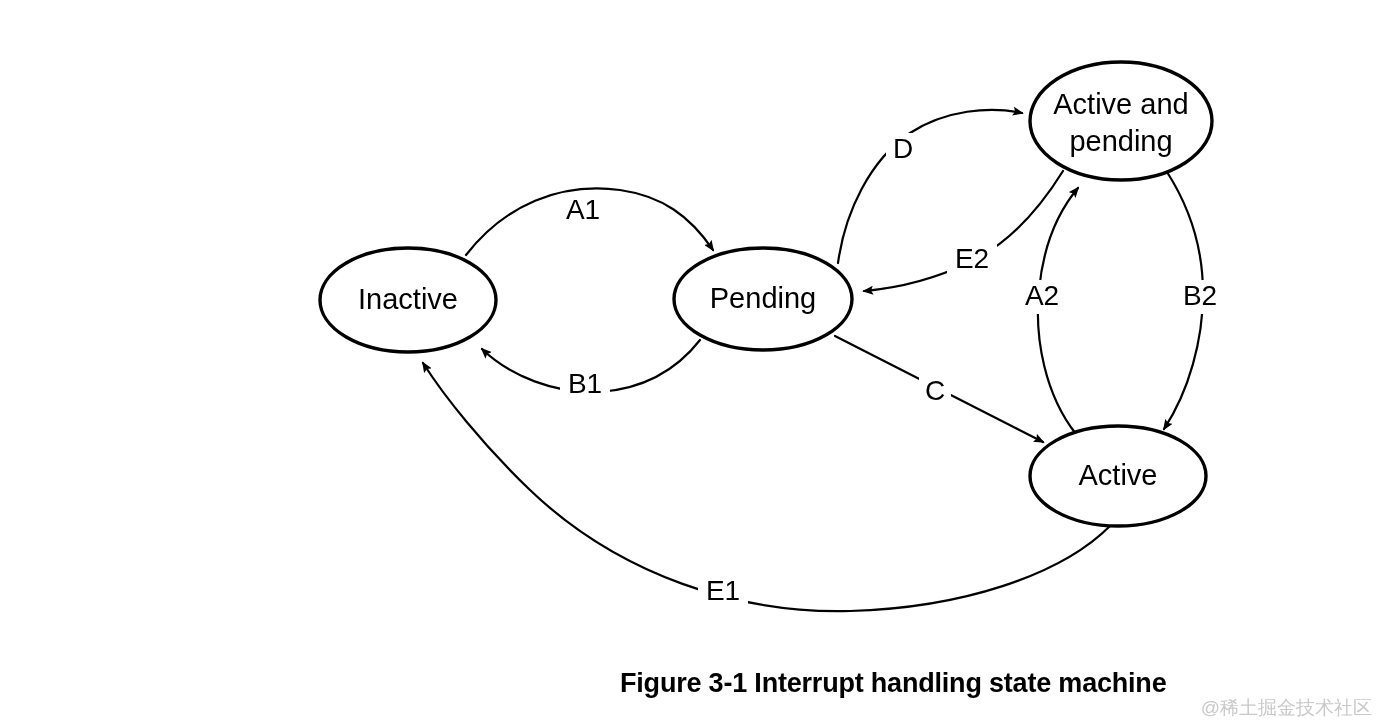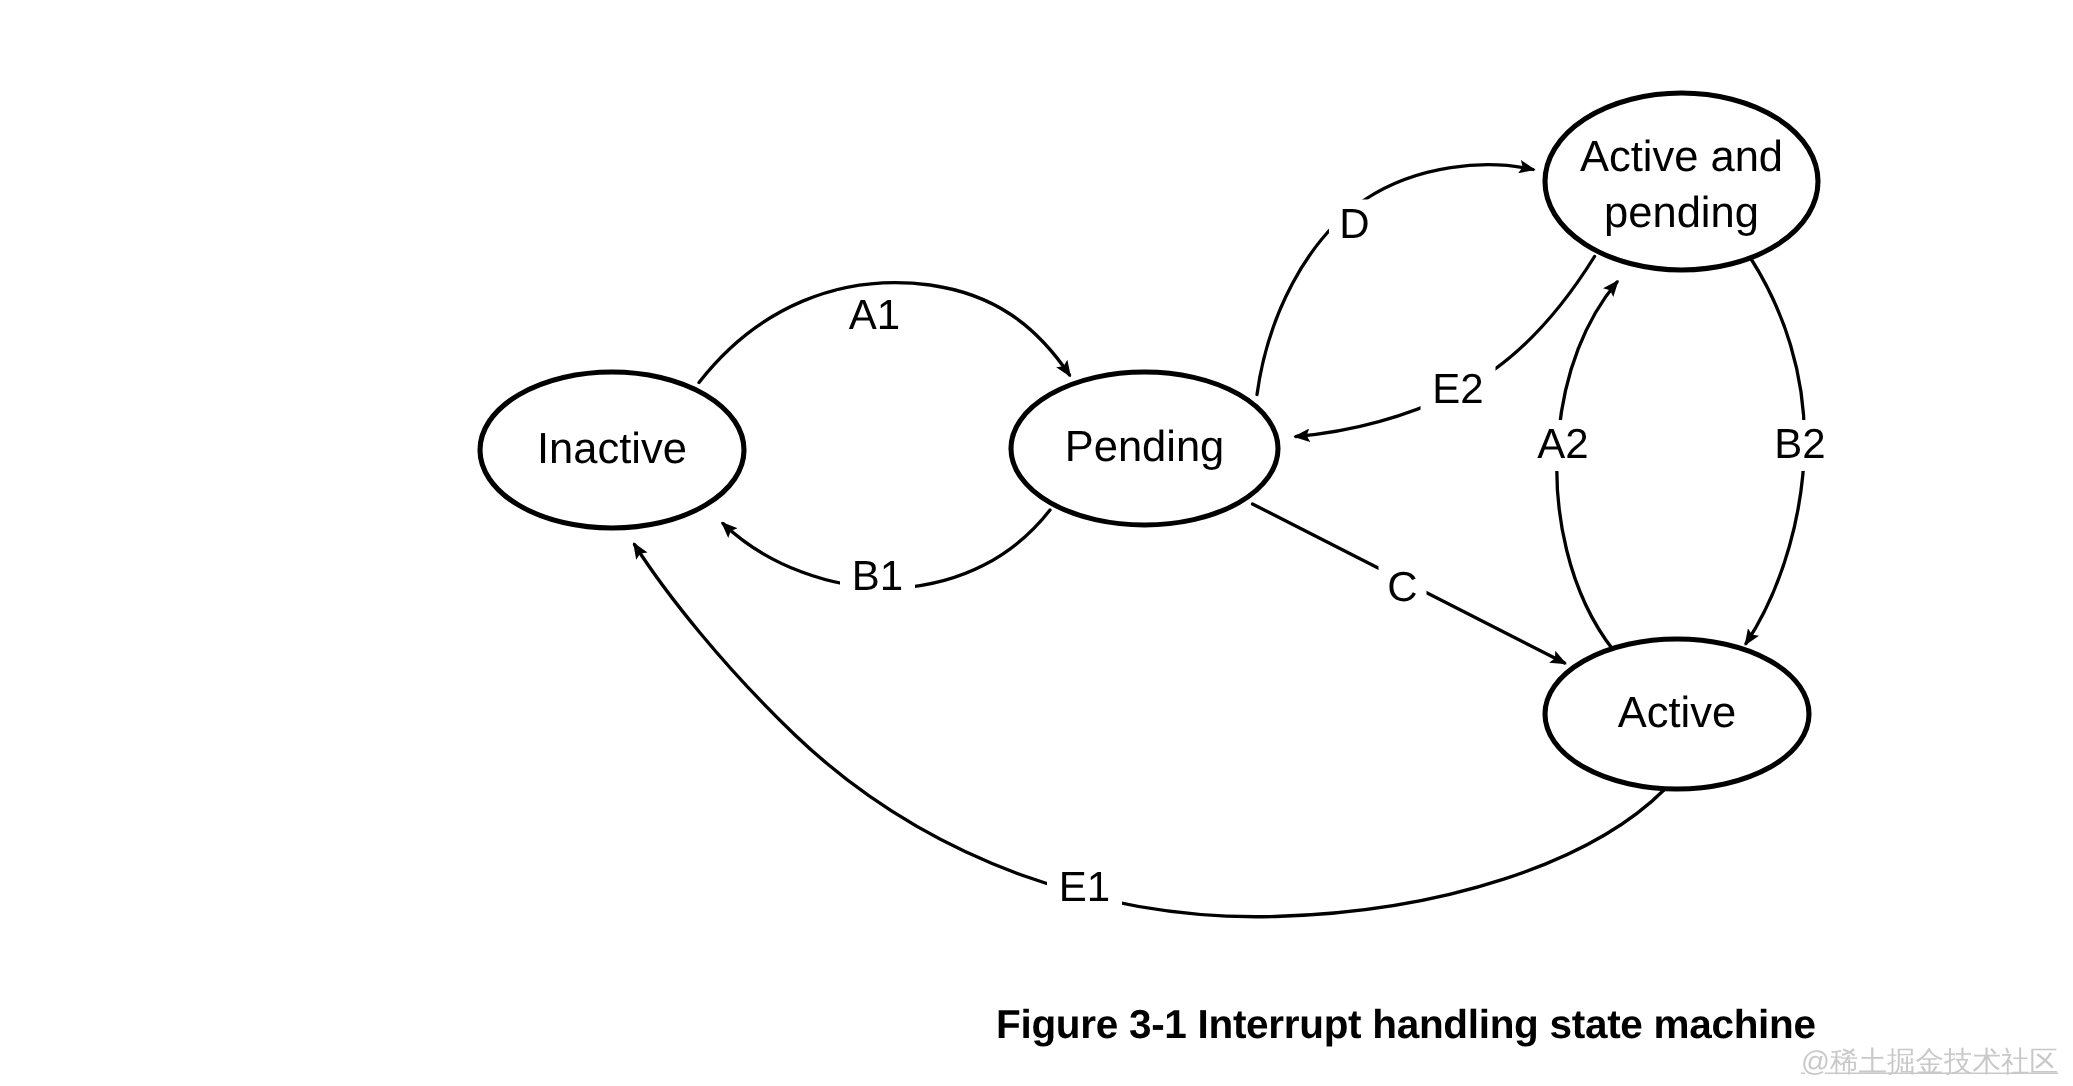--- a/index.html
+++ b/index.html
@@ -60,32 +60,30 @@
   .figure-caption {
     position: absolute;
     left: 620px;
     top: 668px;
     font-family: "Liberation Sans", sans-serif;
     font-size: 27px;
     font-weight: bold;
     color: #000000;
     white-space: nowrap;
     letter-spacing: -0.2px;
-    margin-left: 44px;
   }
   .watermark {
     position: absolute;
     right: 10px;
     bottom: 3px;
     font-family: "Liberation Sans", sans-serif;
     font-size: 19px;
     color: #c9c9c9;
     white-space: nowrap;
     user-select: none;
-    text-decoration: underline;
   }
 </style>
 </head>
 <body>
 
 <svg id="diagram-canvas" viewBox="0 0 1382 724">
   <defs>
     <marker id="arrowhead" markerWidth="11" markerHeight="9" refX="9.2" refY="4.5" orient="auto" markerUnits="userSpaceOnUse">
       <path d="M0,0 L11,4.5 L0,9 L2.1,4.5 Z" fill="#000000"></path>
     </marker>

